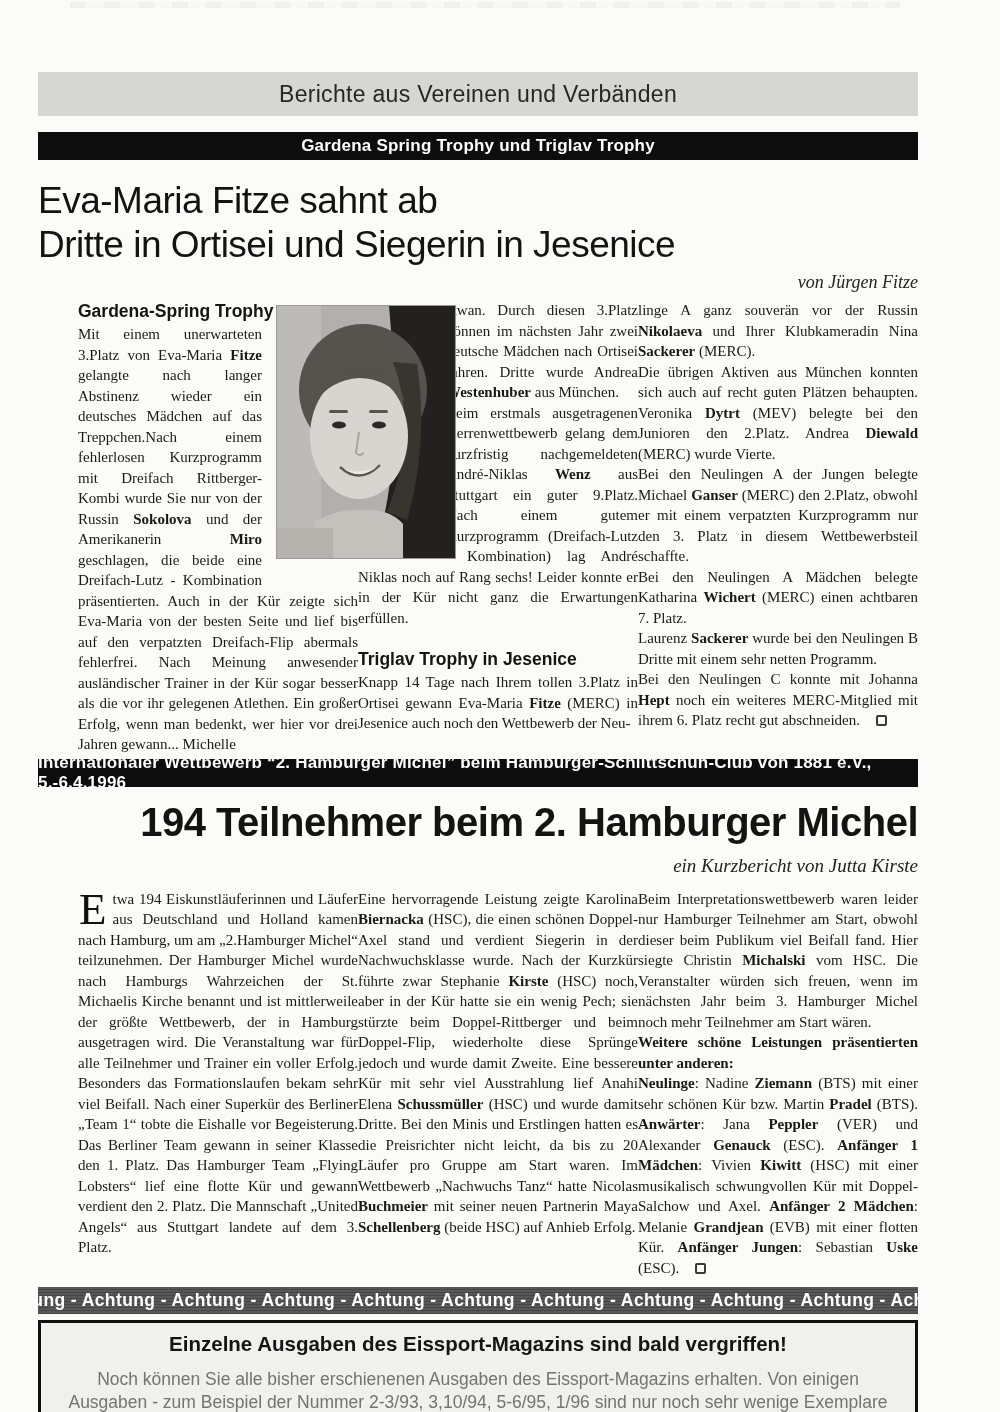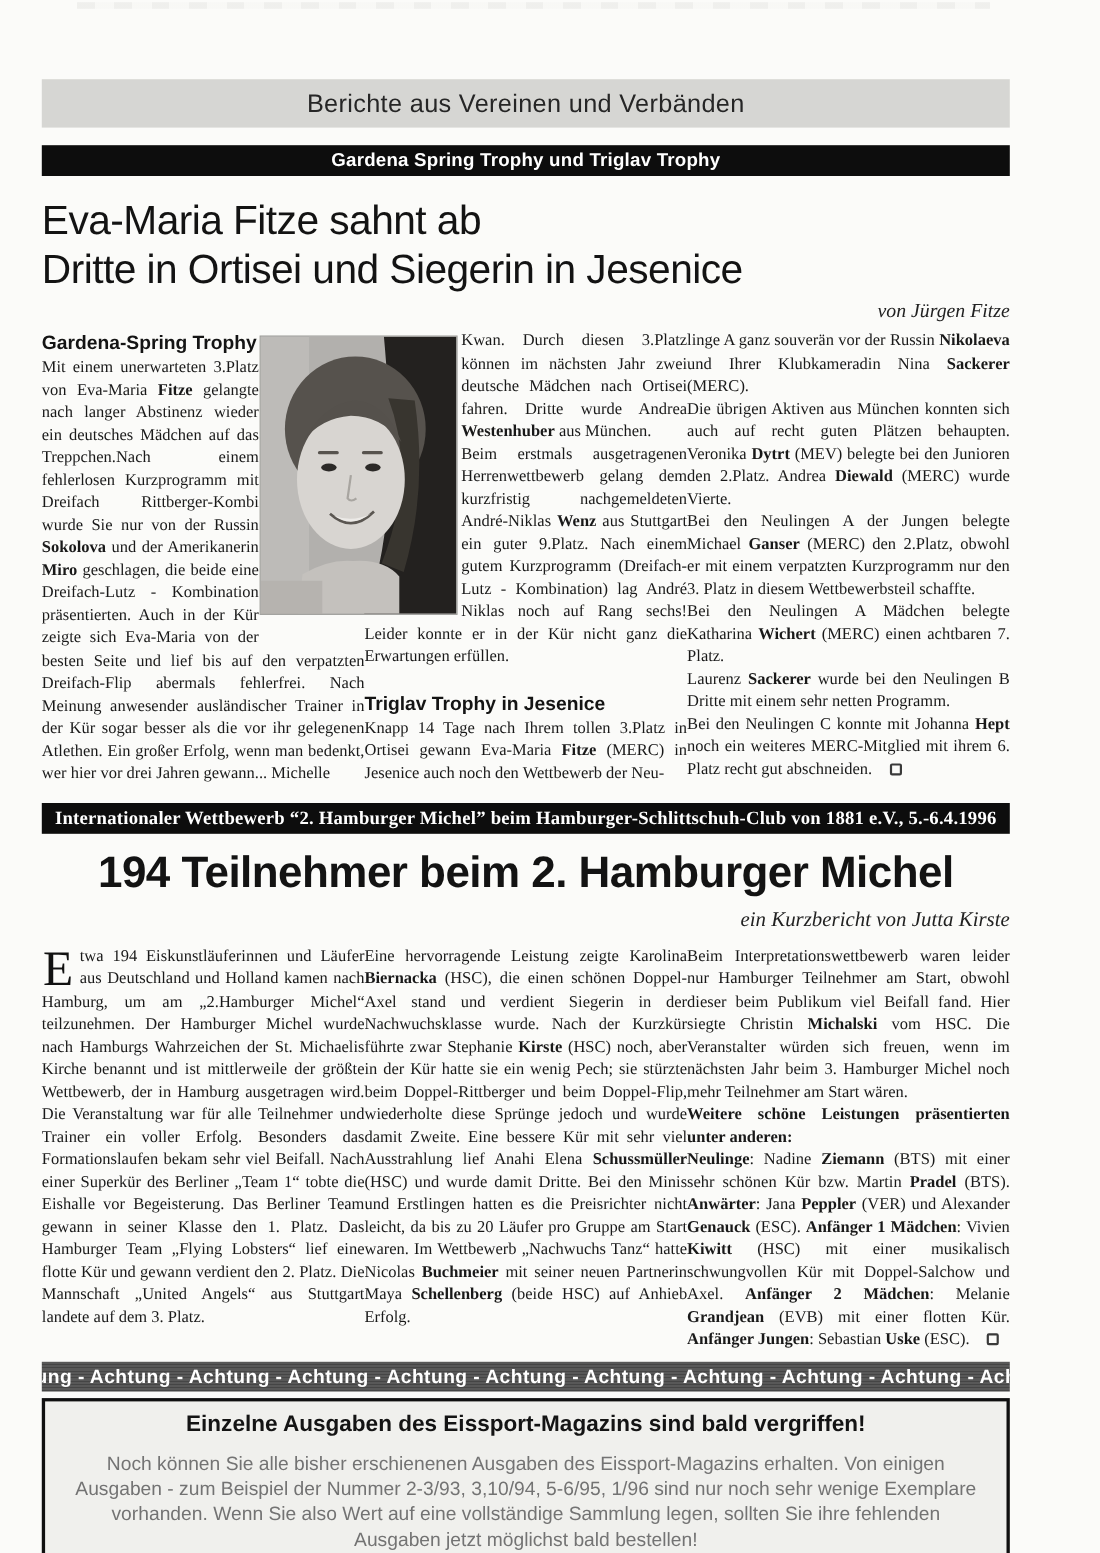--- a/index.html
+++ b/index.html
@@ -24,45 +24,45 @@
     background:#d6d6d3;
     display:flex; align-items:center; justify-content:center;
     font-size:23px; color:#262626; letter-spacing:.3px;
   }
   .kicker-bar {
     margin-top:16px; height:28px;
     background:#0d0d0d; color:#fff;
     display:flex; align-items:center; justify-content:center;
     font-weight:bold; font-size:17px; letter-spacing:.2px;
   }
-  .kicker-bar.second { margin-top:16px;font-family:Liberation Serif, serif; }
+  .kicker-bar.second { margin-top:4px; }
 
   h1.headline1 {
     margin-top:19px; text-align:left;
     font-size:37px; line-height:44px; font-weight:normal; color:#131313;
     letter-spacing:-.5px;
   }
   h1.headline2 {
-    margin-top:12px; text-align:center;
+    margin-top:12px; text-align:right;
     font-size:40px; line-height:46px; font-weight:bold; color:#131313;
     letter-spacing:-.5px;
   }
   .byline {
     margin-top:5px; text-align:right;
     font-family:"Liberation Serif", serif; font-style:italic;
     font-size:18px; color:#222;
   }
   .byline.second { margin-top:10px; font-size:19px; }
 
   
   .cols {
     display:flex; margin-top:7px;
     font-family:"Liberation Serif", serif;
     font-size:15px; line-height:20.5px;
-    text-align:justify; color:#191919;
+    text-align:justify; color:#191919;margin-left:40px;
   }
   .col { flex:1 1 0; min-width:0; }
   .a1cols { position:relative; min-height:380px; }
   .a2cols { margin-top:12px; min-height:345px; }
 
   .subhead {
     font-family:"Liberation Sans", sans-serif;
     font-size:17.5px; font-weight:bold; line-height:22px;
     margin-bottom:2px; color:#141414; text-align:left;
   }

